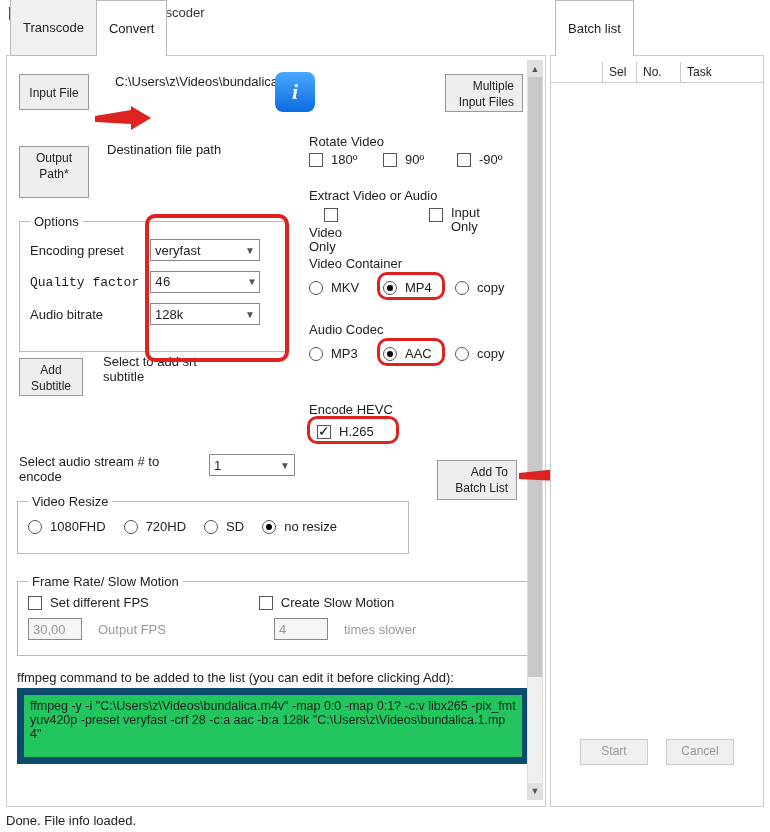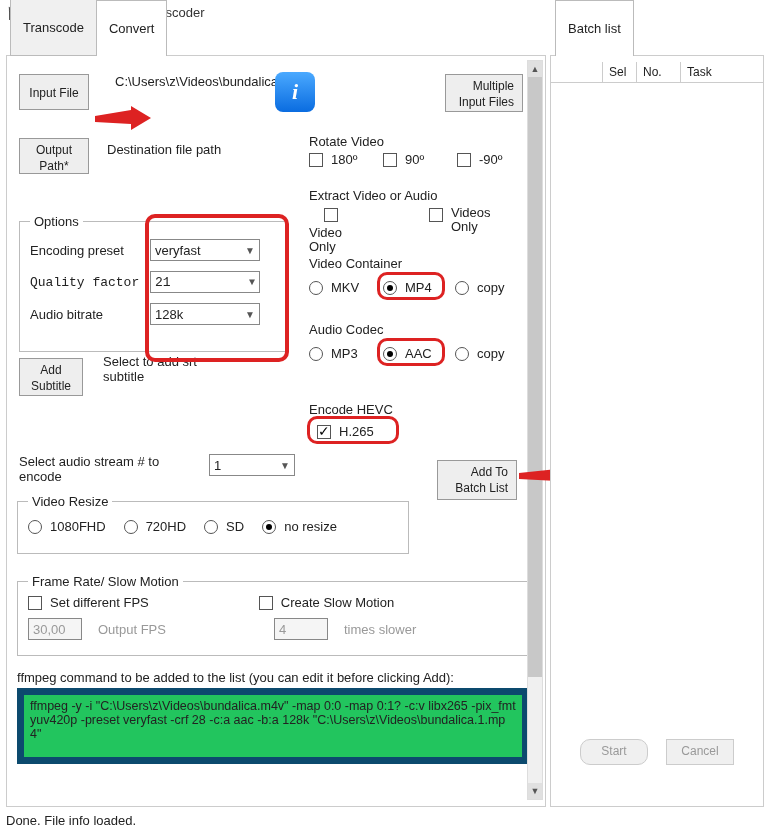--- a/index.html
+++ b/index.html
@@ -156,37 +156,37 @@
   </div>
 
   <div class="left-panel">
 
     <div class="abs btn" style="left:12px;top:18px;width:70px;height:36px;line-height:28px;">Input File</div>
     <div class="abs txt" style="left:108px;top:18px;width:150px;">C:\Users\z\Videos\bundalica.m4v</div>
     <div class="abs info-icon" style="left:268px;top:16px;">i</div>
     <div class="abs btn" style="left:438px;top:18px;width:78px;height:38px;white-space:pre-line;text-align:right;">Multiple
 Input Files</div>
 
-    <div class="abs btn" style="left:12px;top:82px;width:70px;height:36px;white-space:pre-line;">Output
+    <div class="abs btn" style="left:12px;top:90px;width:70px;height:52px;white-space:pre-line;">Output
 Path*</div>
     <div class="abs txt" style="left:100px;top:86px;">Destination file path</div>
 
     <fieldset class="abs" style="left:12px;top:158px;width:268px;height:138px;">
       <legend>Options</legend>
       <div style="display:flex;align-items:center;margin:4px 0;">
         <div style="width:120px;">Encoding preset</div>
         <div class="combo" style="width:110px;">
           <span>veryfast</span>
             <span class="chev">▼</span>
         </div>
       </div>
       <div style="display:flex;align-items:center;margin:10px 0;font-family:Liberation Mono, monospace;">
         <div style="width:120px;">Quality factor</div>
         <div class="combo" style="width:110px;">
-          <span>21</span>
+          <span>46</span>
             <span class="chev">▼</span>
         </div>
       </div>
       <div style="display:flex;align-items:center;margin:10px 0 0 0;">
         <div style="width:120px;">Audio bitrate</div>
         <div class="combo" style="width:110px;">
           <span>128k</span>
             <span class="chev">▼</span>
         </div>
       </div>
@@ -211,21 +211,21 @@
       </div>
 
     <div class="abs txt" style="left:302px;top:132px;">Extract Video or Audio</div>
     <div class="abs lblrow" style="left:302px;top:150px;align-items:flex-end;flex-direction:column;">
         <span class="cb" style="margin-top:2px;"></span>
         <span style="white-space:pre-line;line-height:1.1;">Video
 Only</span>
       </div>
     <div class="abs lblrow" style="left:422px;top:150px;align-items:flex-start;">
         <span class="cb" style="margin-top:2px;"></span>
-        <span style="white-space:pre-line;line-height:1.1;">Videos
+        <span style="white-space:pre-line;line-height:1.1;">Input
 Only</span>
       </div>
 
     <div class="abs txt" style="left:302px;top:200px;">Video Container</div>
     <div class="abs lblrow" style="left:302px;top:224px;">
         <span class="radio"></span>
         <span>MKV</span>
       </div>
     <div class="abs lblrow" style="left:376px;top:224px;">
         <span class="radio checked"></span>
@@ -333,21 +333,21 @@
 
   <div class="right-panel">
     <div class="batch-header" style="margin-top:6px;">
       <div style="width:52px;"></div>
       <div style="width:34px;">Sel</div>
       <div style="width:44px;">No.</div>
       <div style="flex:1;border-right:none;">Task</div>
     </div>
     <div style="height:648px;"></div>
     <div style="display:flex;gap:18px;justify-content:center;margin-top:8px;">
-      <div class="btn disabled" style="width:68px;border-radius:10px;">Start</div>
+      <div class="btn disabled" style="width:68px;">Start</div>
       <div class="btn disabled" style="width:68px;">Cancel</div>
     </div>
   </div>
 
 </div>
 
 <div class="statusbar">
   <span>Done. File info loaded.</span>
 </div>
 

